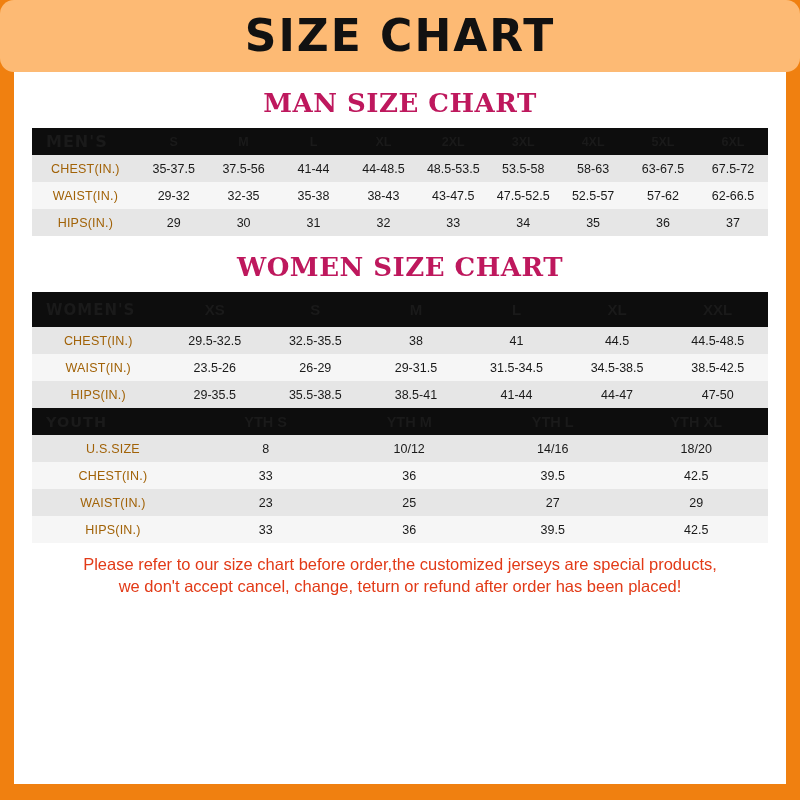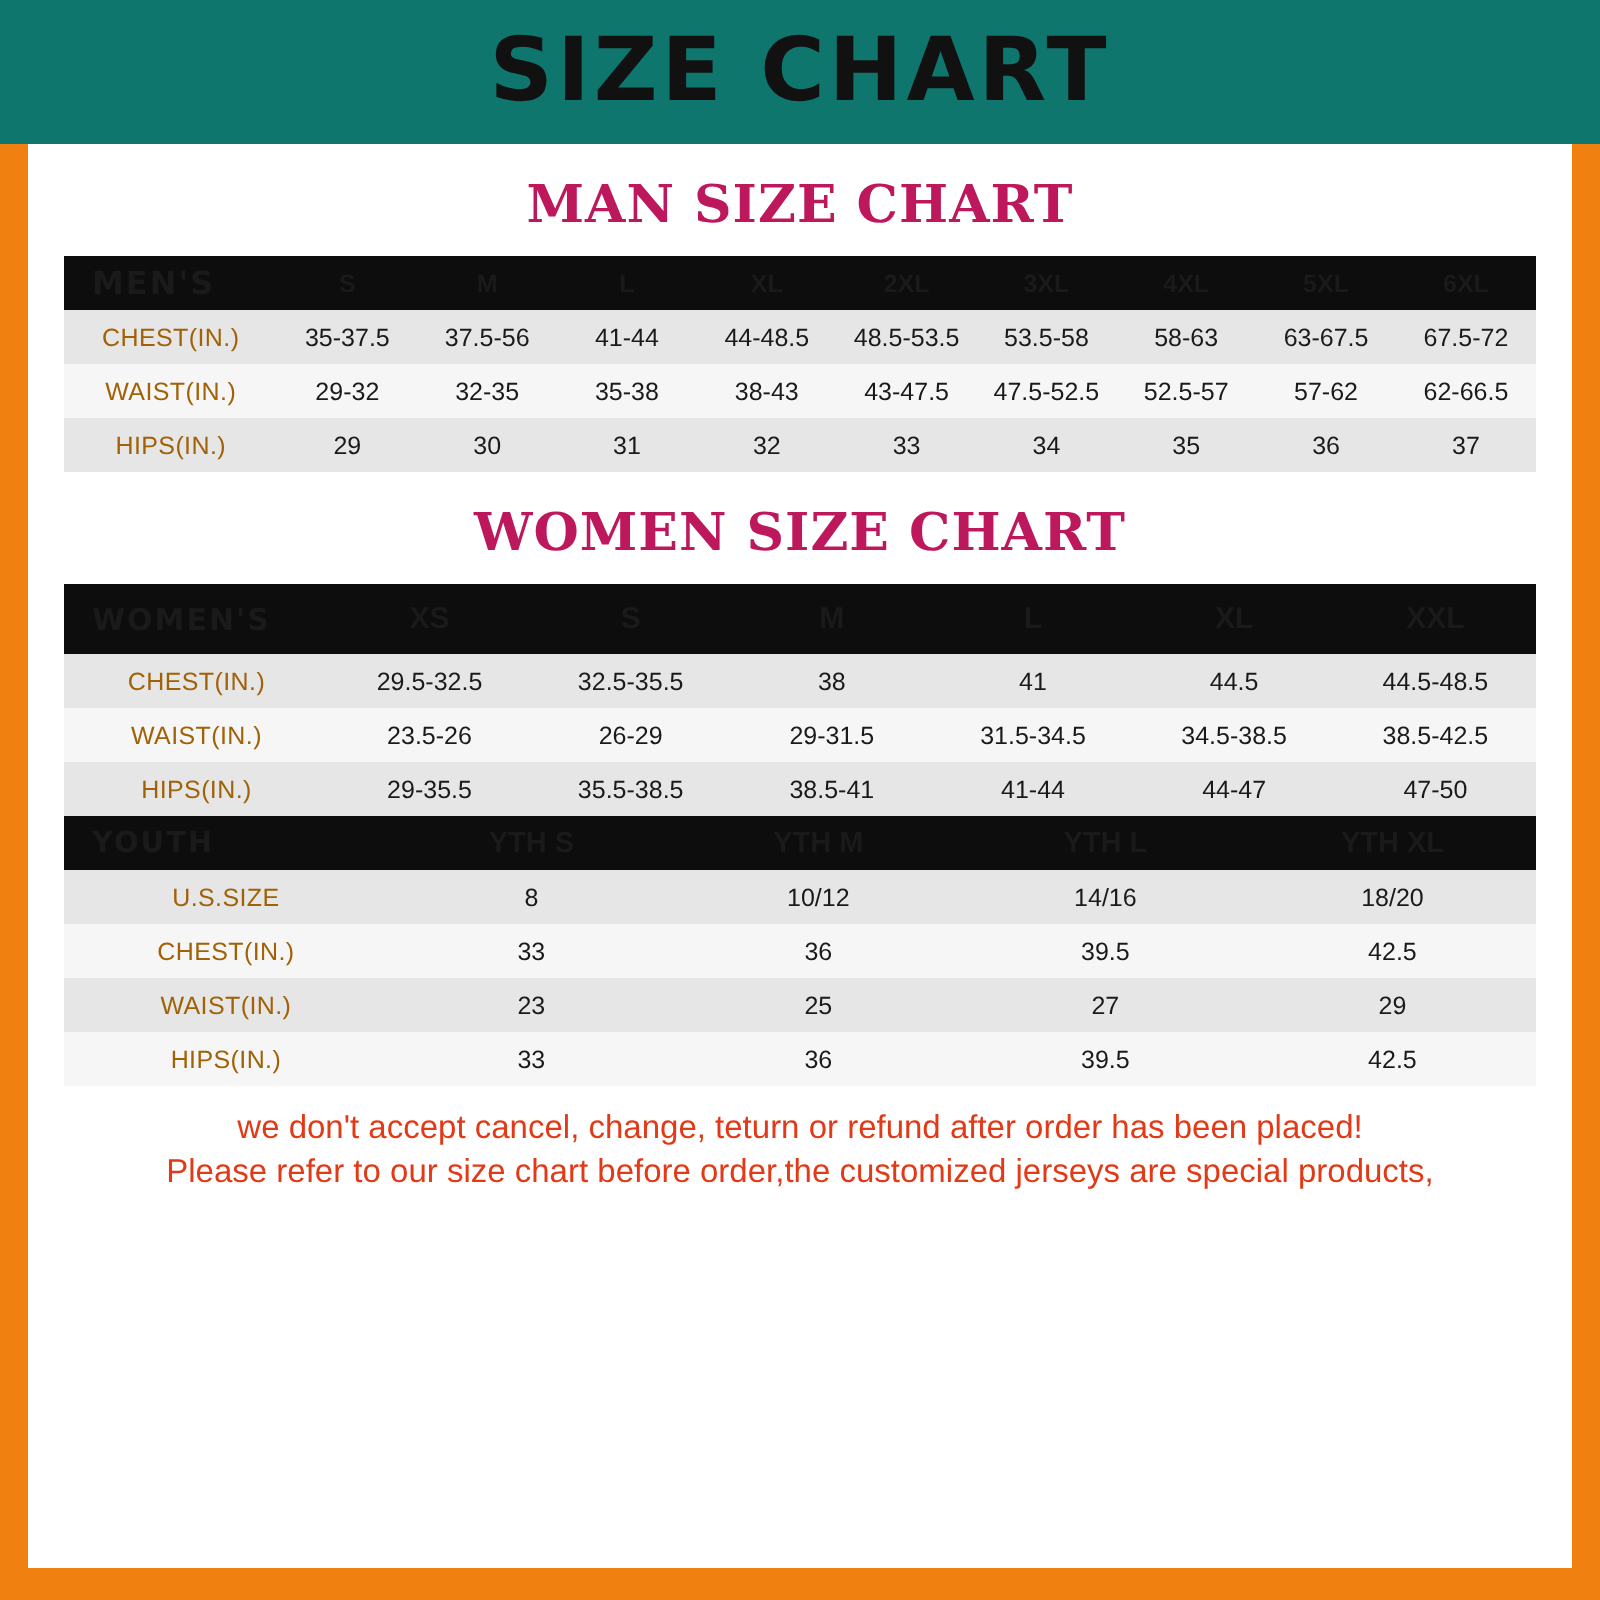--- a/index.html
+++ b/index.html
@@ -18,27 +18,28 @@
     width: 800px;
     height: 800px;
     background: #ffffff;
     box-sizing: border-box;
     border-left: 14px solid #f08010;
     border-right: 14px solid #f08010;
     display: flex;
     flex-direction: column;
   }
   .header-band {
-    background: #0f766e;
+    background: #fdba74;
     height: 72px;
     display: flex;
     align-items: center;
     justify-content: center;
     flex: 0 0 auto;
     margin: 0 -14px;
+    border-radius: 14px;
   }
   .header-title {
     font-family: "DejaVu Sans", sans-serif;
     font-weight: bold;
     font-size: 44px;
     letter-spacing: 2px;
     color: #111111;
     line-height: 1;
   }
   .content {
@@ -290,20 +291,20 @@
           <td class="row-label">HIPS(IN.)</td>
           <td>33</td>
           <td>36</td>
           <td>39.5</td>
           <td>42.5</td>
         </tr>
       </tbody>
     </table>
 
     <div class="footer-note">
+      <div>Please refer to our size chart before order,the customized jerseys are special products,</div>
       <div>we don't accept cancel, change, teturn or refund after order has been placed!</div>
-      <div>Please refer to our size chart before order,the customized jerseys are special products,</div>
     </div>
 
   </div>
 
   <div class="bottom-band"></div>
 </div>
 
 </body></html>

